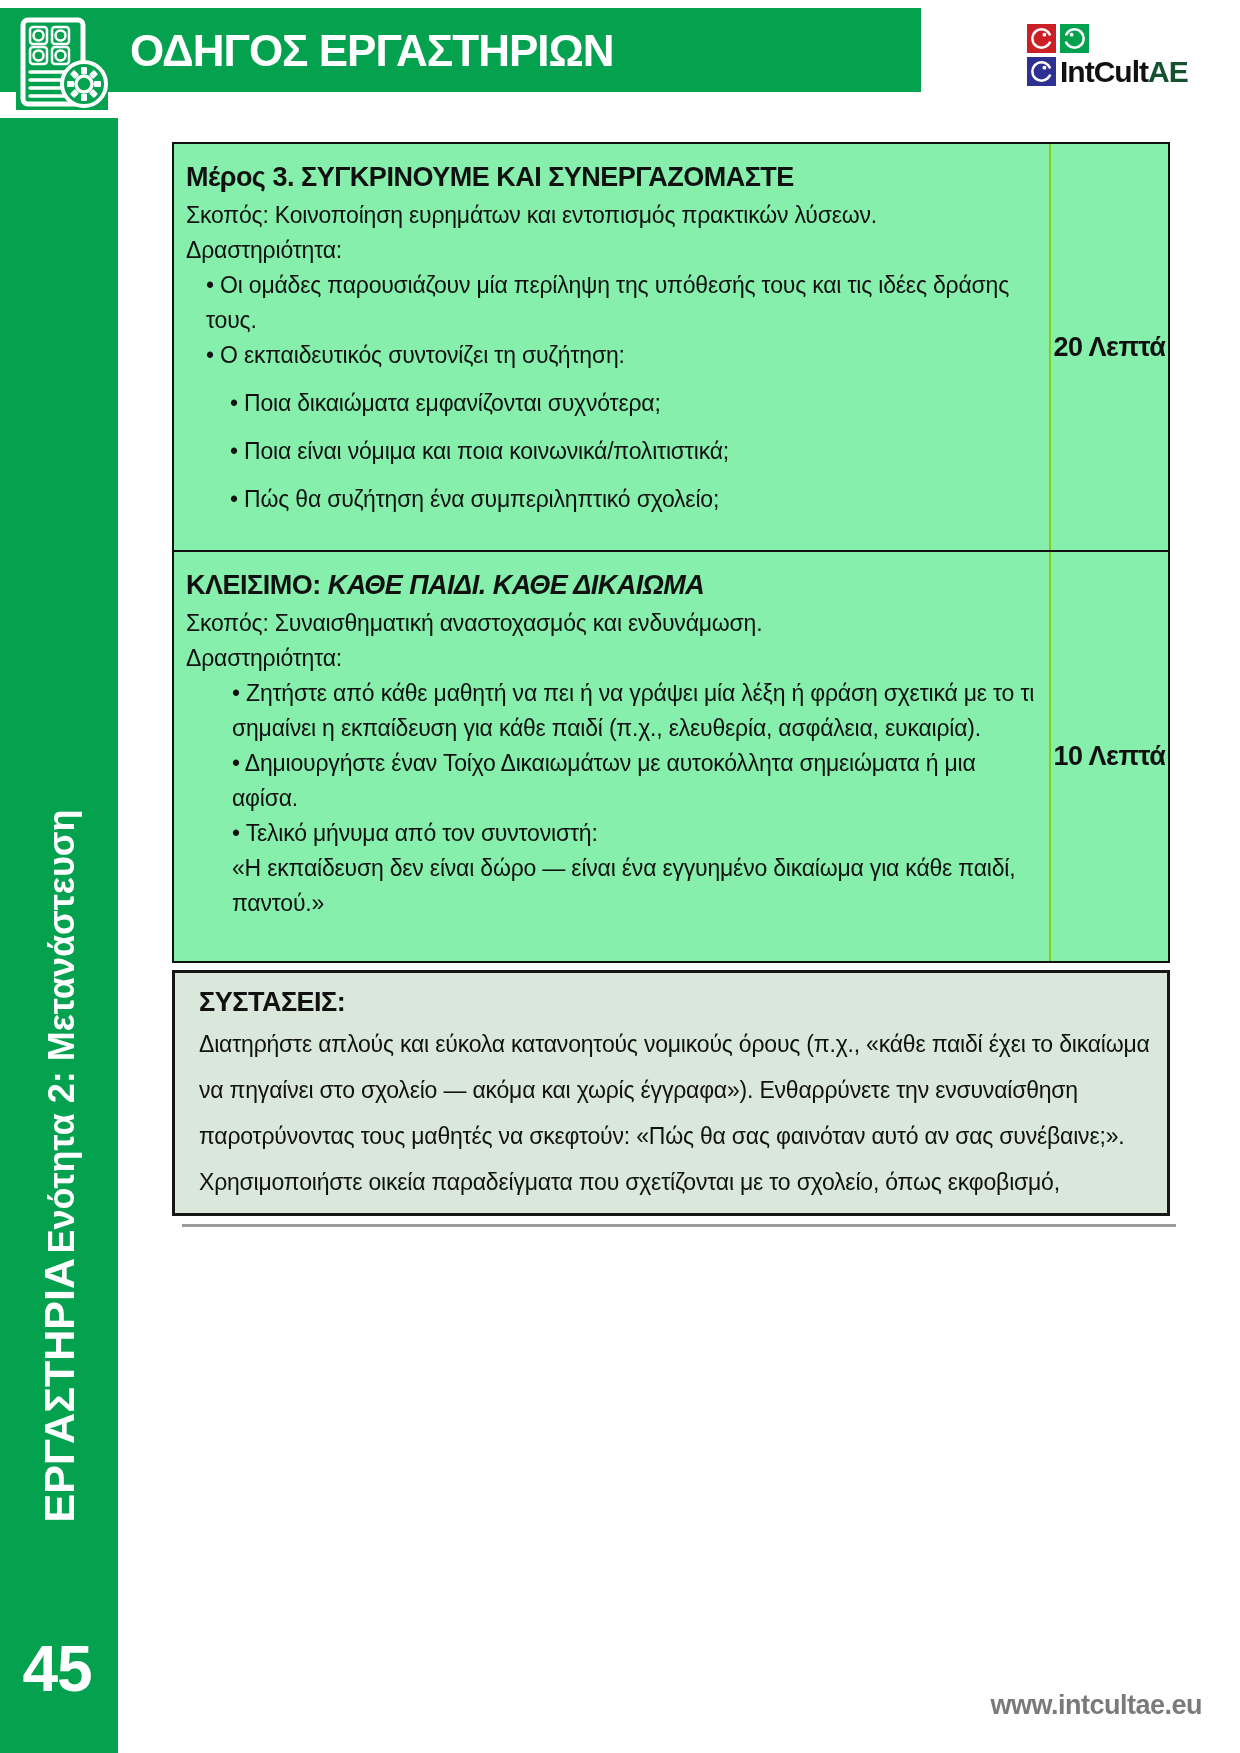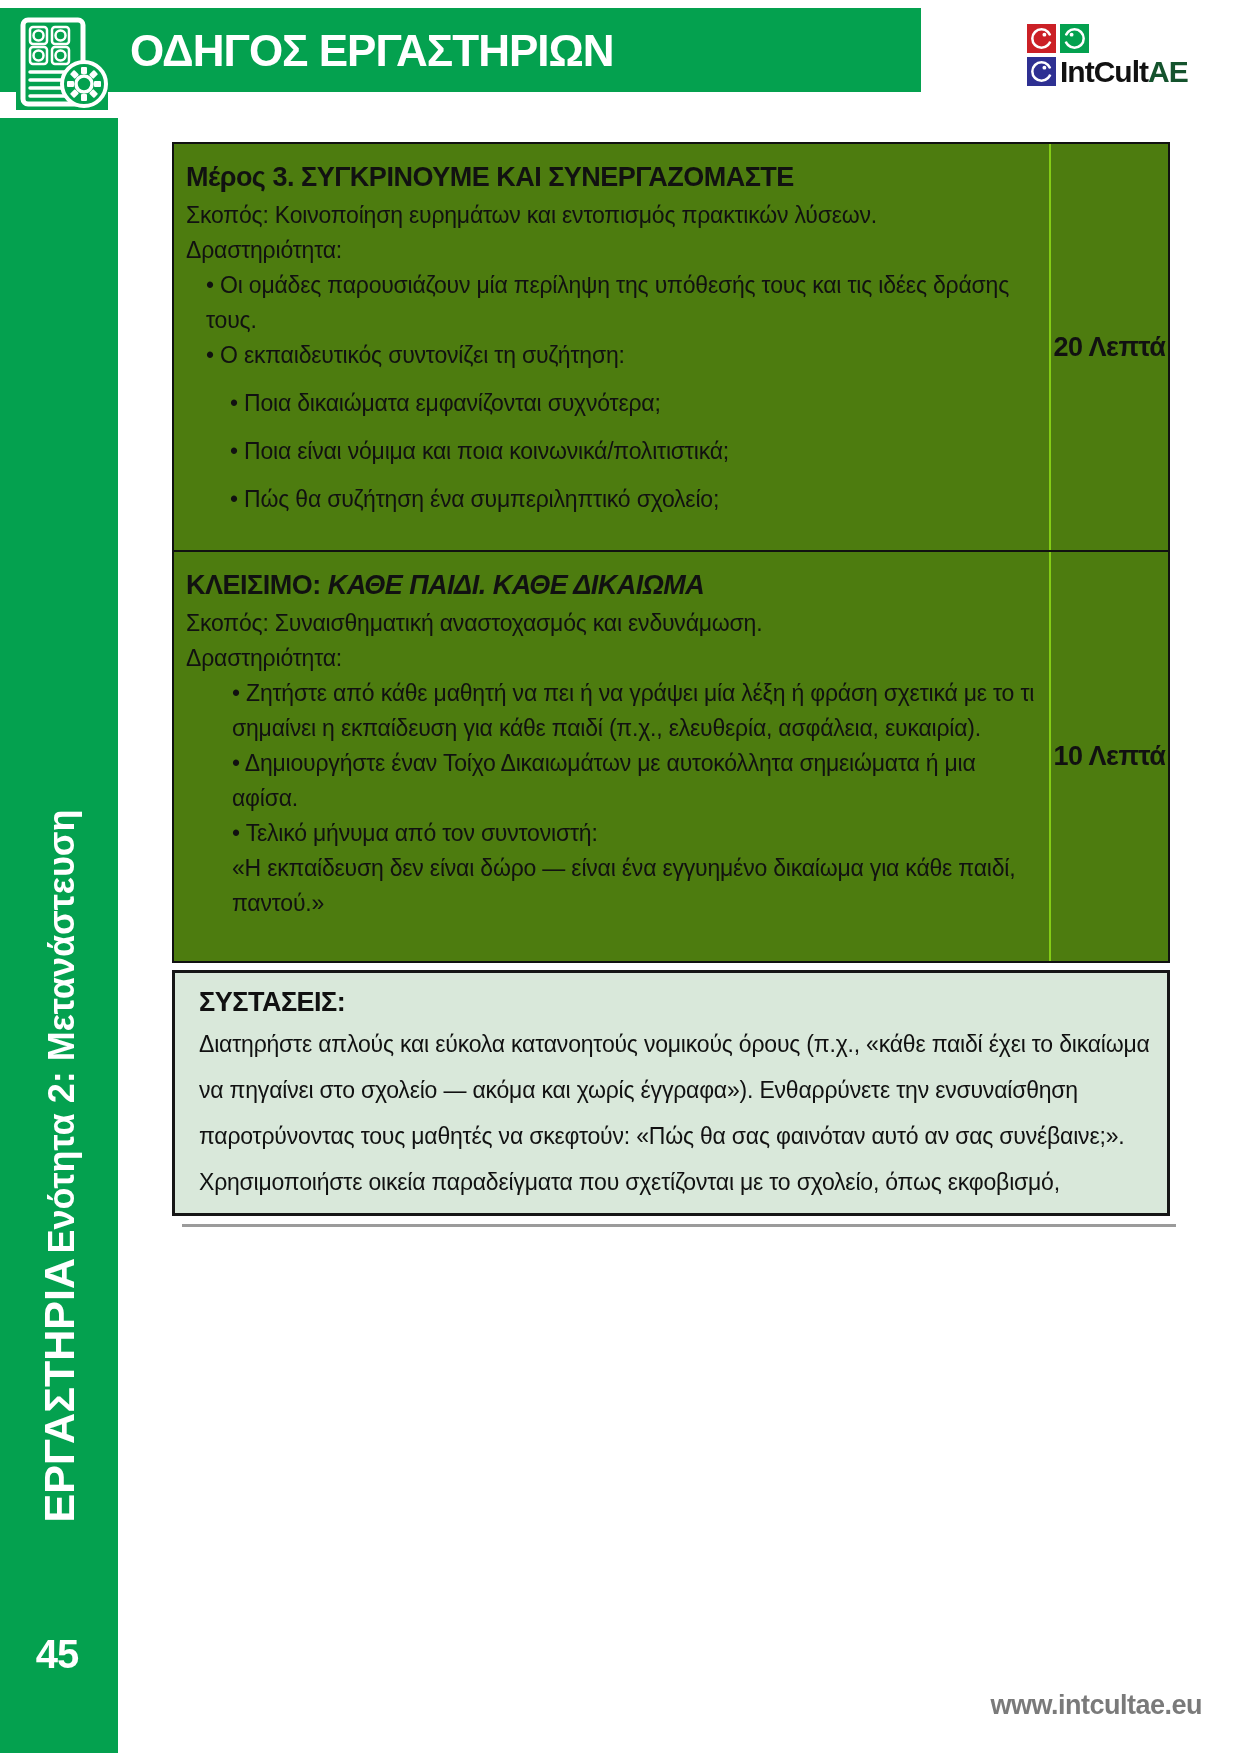--- a/index.html
+++ b/index.html
@@ -25,24 +25,24 @@
   .logo-text .l { font-weight:bold; color:#14532d; }
 
   
   .sidebar { position:absolute; left:0; top:118px; width:118px; height:1635px; background:#04a14f; }
   .sidebar-label { position:absolute; left:59px; top:1166px;
                    transform:translate(-50%,-50%) rotate(-90deg);
                    white-space:nowrap; color:#fff; font-weight:bold; }
   .sidebar-label .series { font-size:43px; letter-spacing:0px; }
   .sidebar-label .unit   { font-size:36px; letter-spacing:0px; }
   .page-number { position:absolute; left:0; top:1632px; width:114px; text-align:center;
-                 color:#fff; font-weight:bold; font-size:40px; letter-spacing:-1px; }
-
-  
-  .guide-table { position:absolute; left:172px; top:142px; width:998px; border:2px solid #111; background:#4d7c0f; }
+                 color:#fff; font-weight:bold; font-size:64px; letter-spacing:-1px; }
+
+  
+  .guide-table { position:absolute; left:172px; top:142px; width:998px; border:2px solid #111; background:#86efac; }
   .trow { display:flex; width:100%; }
   .trow + .trow { border-top:2px solid #111; }
   .cell-main { width:875px; padding:14px 8px 0 12px; overflow:hidden; }
   .cell-time { width:119px; border-left:2px solid #84cc16; display:flex; align-items:center;
                justify-content:center; font-weight:bold; font-size:27px; letter-spacing:-0.5px; }
   .row-1 .cell-main, .row-1 .cell-time { height:406px; }
   .row-2 .cell-main, .row-2 .cell-time { height:409px; }
 
   .t-title { font-size:27px; font-weight:bold; letter-spacing:-0.5px; line-height:38px; margin-bottom:2px; }
   .t-title .em { font-style:italic; }

